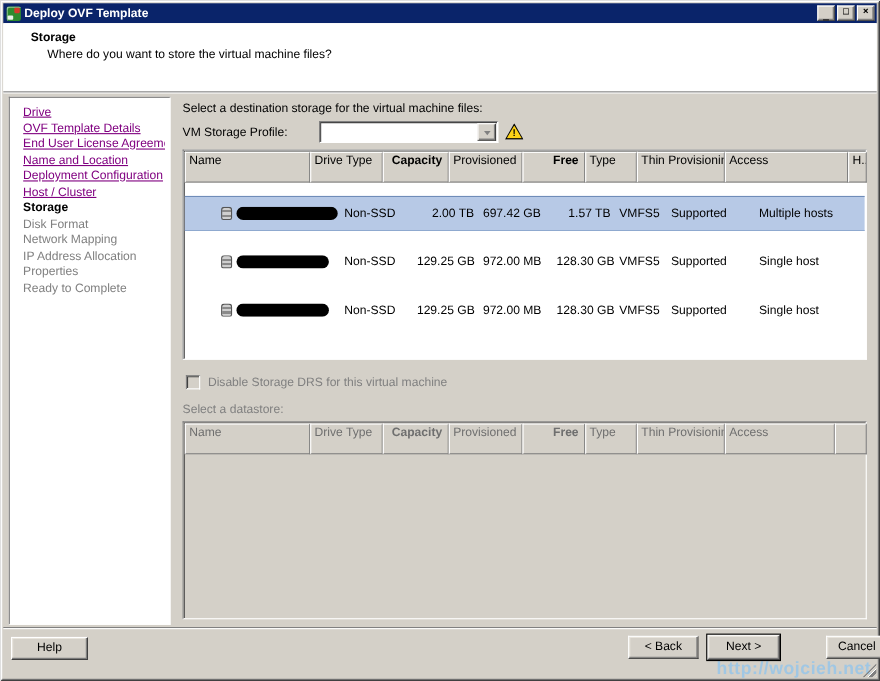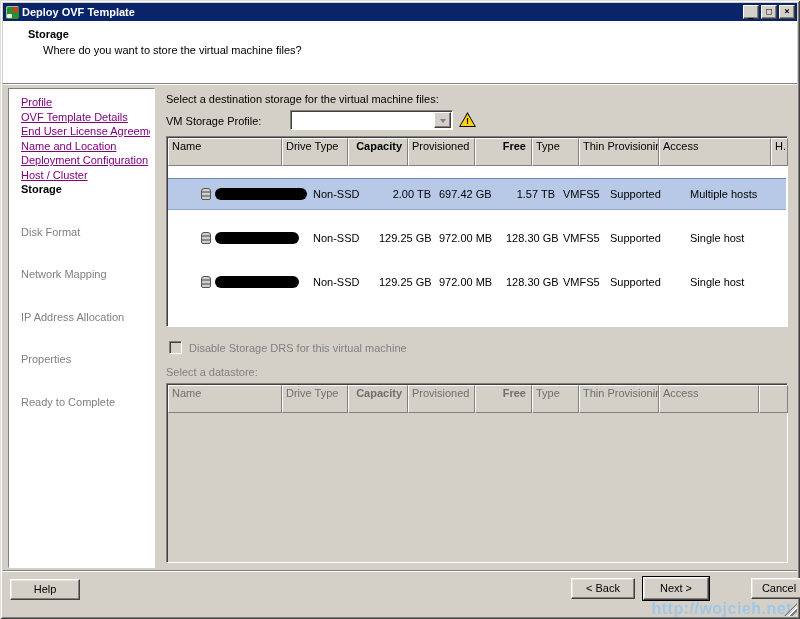--- a/index.html
+++ b/index.html
@@ -45,21 +45,21 @@
   .header-sub { position:absolute; left:40px; top:23px; }
 
   
   .sidebar {
     position:absolute; left:8px; top:88px; width:147px; height:480px; background:#fff;
     border:1px solid; border-color:#808080 #fff #fff #808080; padding:6px 4px 0 12px;
   }
   .nav-item { height:14.5px; line-height:14px; white-space:nowrap; overflow:hidden; }
   .nav-item.visited { color:#800080; text-decoration:underline; cursor:pointer; }
   .nav-item.current { color:#000; font-weight:bold; }
-  .nav-item.upcoming { color:#808080;margin-top:28px; }
+  .nav-item.upcoming { color:#808080; }
 
   
   .instruction { position:absolute; left:166px; top:93px; }
   .profile-label { position:absolute; left:166px; top:115px; }
   .combobox {
     position:absolute; left:290px; top:110px; width:163px; height:20px; background:#fff;
     border:1px solid; border-color:#808080 #fff #fff #808080;
     box-shadow: inset 1px 1px 0 #404040;
   }
   .combo-btn {
@@ -160,21 +160,21 @@
         <span>×</span>
       </div>
   </div>
 
   <div class="header-band">
     <div class="header-title">Storage</div>
     <div class="header-sub">Where do you want to store the virtual machine files?</div>
   </div>
 
   <div class="sidebar">
-    <div class="nav-item visited">Profile</div>
+    <div class="nav-item visited">Drive</div>
     <div class="nav-item visited">OVF Template Details</div>
     <div class="nav-item visited">End User License Agreement</div>
     <div class="nav-item visited">Name and Location</div>
     <div class="nav-item visited">Deployment Configuration</div>
     <div class="nav-item visited">Host / Cluster</div>
     <div class="nav-item current">Storage</div>
     <div class="nav-item upcoming">Disk Format</div>
     <div class="nav-item upcoming">Network Mapping</div>
     <div class="nav-item upcoming">IP Address Allocation</div>
     <div class="nav-item upcoming">Properties</div>

